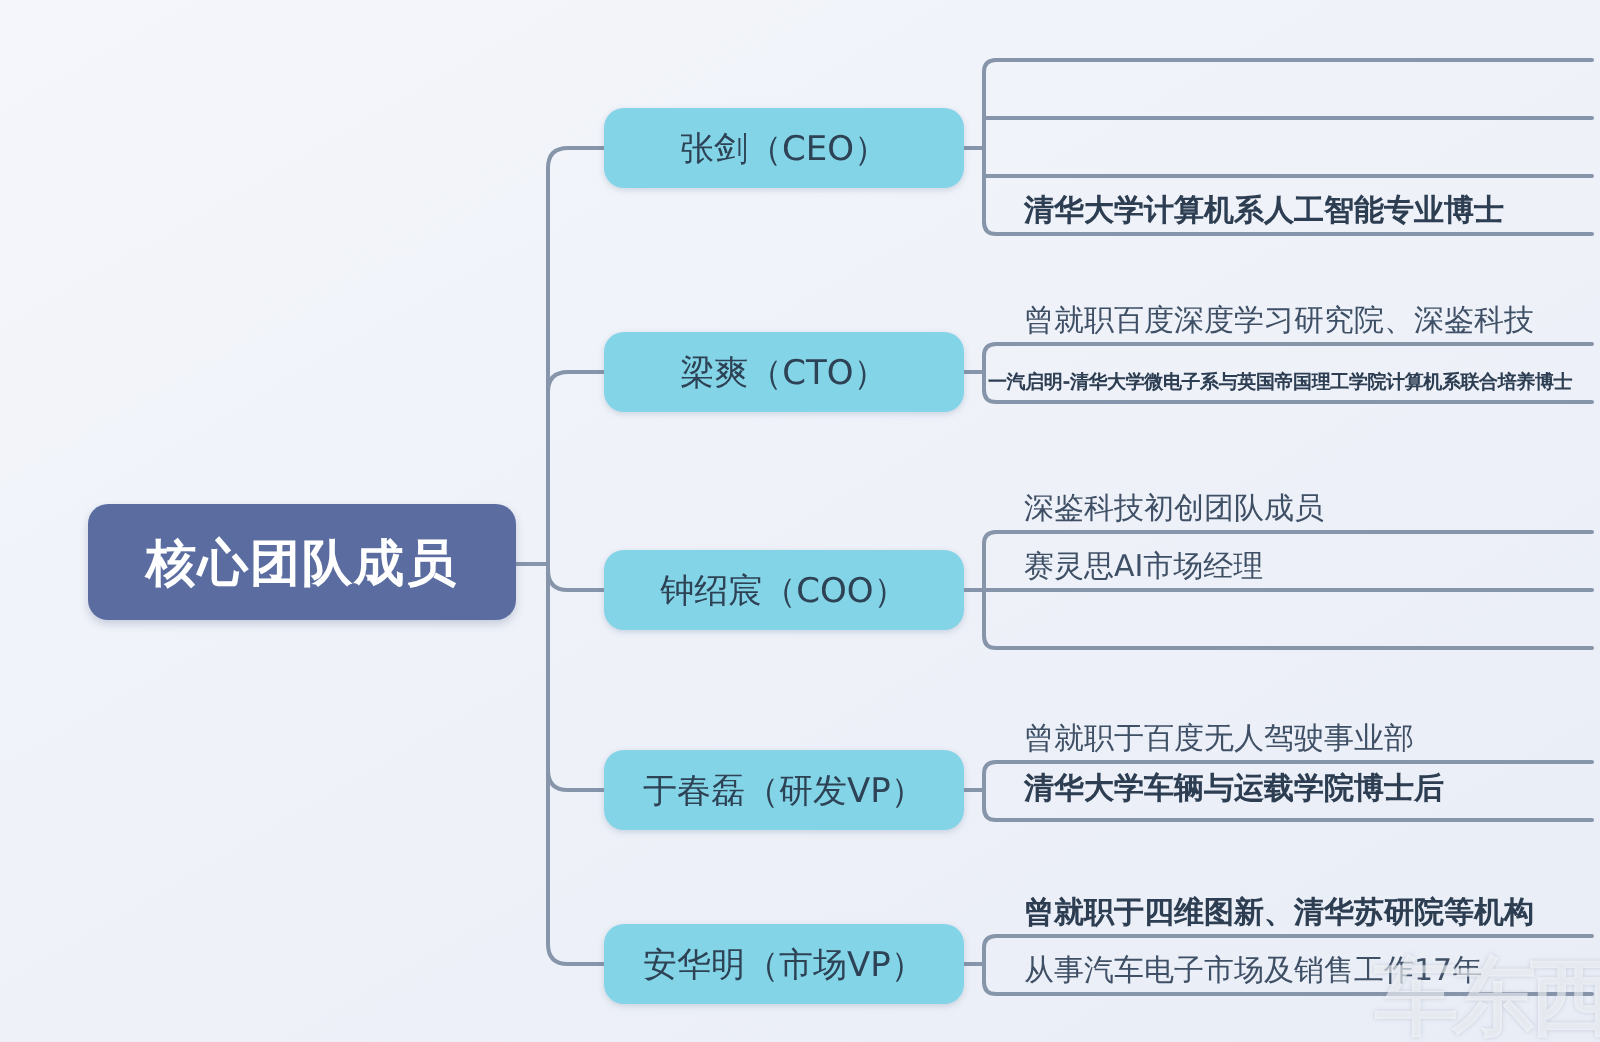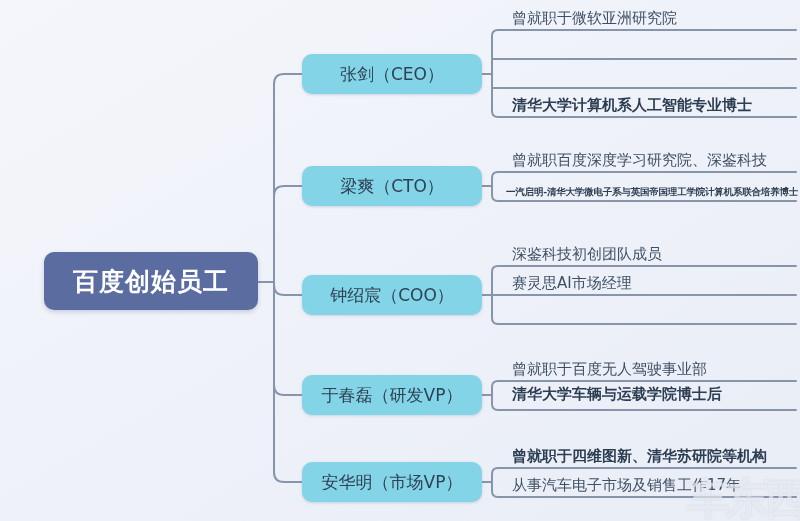--- a/index.html
+++ b/index.html
@@ -31,21 +31,21 @@
     display:flex;align-items:center;justify-content:center;
     box-shadow:0 1px 3px rgba(70,100,140,.22);
     white-space:nowrap;
     text-align:center;
   }
   .leaf{
     position:absolute;left:512px;height:20px;line-height:20px;
     font-size:15px;color:var(--leaf-text);white-space:nowrap;
   }
   .leaf.bold{font-weight:bold;color:var(--leaf-text-bold);}
-  .leaf.small{left:506px;font-size:9.5px;height:14px;line-height:14px;letter-spacing:-0.2px;}
+  .leaf.small{left:494px;font-size:9.5px;height:14px;line-height:14px;letter-spacing:-0.2px;}
   .watermark{
     position:absolute;right:-4px;bottom:-6px;
     font-size:42px;font-weight:bold;letter-spacing:-3px;
     color:rgba(255,255,255,0.55);
     text-shadow:0 0 2px rgba(130,145,170,0.35);
     pointer-events:none;
   }
 </style>
 </head>
 <body>
@@ -86,29 +86,28 @@
     <path d="M 498 381 Q 492 381 492 387 V 404 Q 492 410 498 410"></path>
     <path d="M 498 381 H 796"></path>
     <path d="M 498 410 H 796"></path>
 
     <path d="M 482 482 H 492"></path>
     <path d="M 498 468 Q 492 468 492 474 V 491 Q 492 497 498 497"></path>
     <path d="M 498 468 H 796"></path>
     <path d="M 498 497 H 796"></path>
   </svg>
 
-  <div class="root-node">百度创始员工</div>
+  <div class="root-node">核心团队成员</div>
 
   <div class="branch" style="top:54px">张剑（CEO）</div>
   <div class="branch" style="top:166px">梁爽（CTO）</div>
   <div class="branch" style="top:275px">钟绍宸（COO）</div>
   <div class="branch" style="top:375px">于春磊（研发VP）</div>
   <div class="branch" style="top:462px">安华明（市场VP）</div>
 
-  <div class="leaf" style="top:8px">曾就职于微软亚洲研究院</div>
   <div class="leaf bold" style="top:95px">清华大学计算机系人工智能专业博士</div>
 
   <div class="leaf" style="top:150px">曾就职百度深度学习研究院、深鉴科技</div>
   <div class="leaf small bold" style="top:185px">一汽启明-清华大学微电子系与英国帝国理工学院计算机系联合培养博士</div>
 
   <div class="leaf" style="top:273px">赛灵思AI市场经理</div>
   <div class="leaf" style="top:244px">深鉴科技初创团队成员</div>
 
   <div class="leaf" style="top:359px">曾就职于百度无人驾驶事业部</div>
   <div class="leaf bold" style="top:384px">清华大学车辆与运载学院博士后</div>

